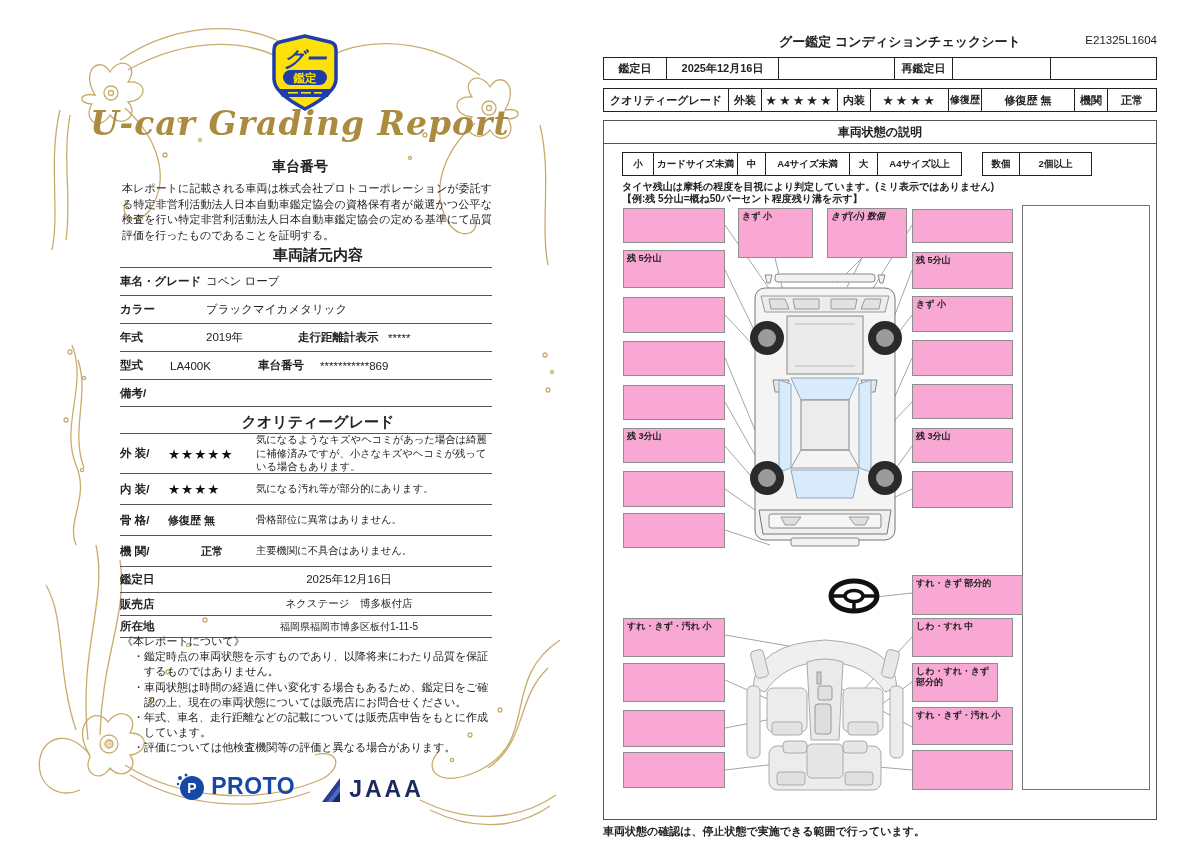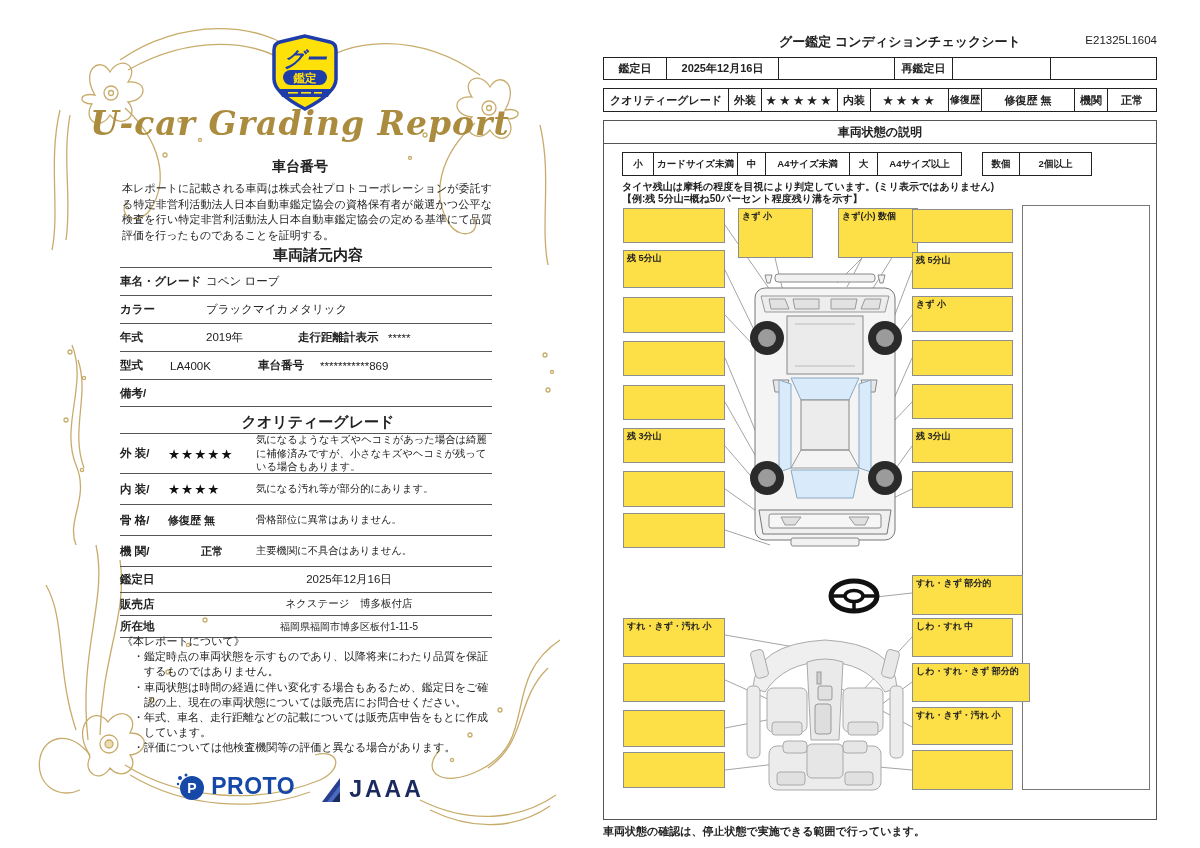--- a/index.html
+++ b/index.html
@@ -42,21 +42,21 @@
   .sect-box{position:absolute;left:3px;top:120px;width:554px;height:24px;border:1px solid #555;
     box-sizing:border-box;display:flex;align-items:center;justify-content:center;
     font-size:12px;font-weight:bold;background:#fff;}
   .content-box{position:absolute;left:3px;top:143px;width:554px;height:677px;border:1px solid #555;
     box-sizing:border-box;background:#fff;}
   .legend{position:absolute;display:flex;border:1px solid #222;height:24px;box-sizing:border-box;background:#fff;}
   .lcell{display:flex;align-items:center;justify-content:center;font-size:9.5px;font-weight:bold;
     border-left:1px solid #222;box-sizing:border-box;height:100%;}
   .lcell:first-child{border-left:none;}
   .tnote{position:absolute;left:22px;font-size:10px;font-weight:bold;white-space:nowrap;}
-  .nbox{position:absolute;border:1px solid #8e8e8e;background:#fde047;font-size:9px;font-weight:bold;
+  .nbox{position:absolute;border:1px solid #8e8e8e;background:#f9a8d4;font-size:9px;font-weight:bold;
     padding:2px 3px;box-sizing:border-box;line-height:1.2;color:#222;}
   .tallbox{position:absolute;left:422px;top:205px;width:128px;height:585px;border:1px solid #777;
     box-sizing:border-box;background:#fff;}
   .footer-note{position:absolute;left:3px;top:824px;font-size:11px;font-weight:bold;}
   svg{display:block;}
 </style>
 </head>
 <body>
 
 <div class="page-l">
@@ -383,37 +383,37 @@
   <div class="nbox" style="left:23px;top:208px;width:102px;height:35px;"></div>
   <div class="nbox" style="left:23px;top:250px;width:102px;height:38px;">残 5分山</div>
   <div class="nbox" style="left:23px;top:297px;width:102px;height:36px;"></div>
   <div class="nbox" style="left:23px;top:341px;width:102px;height:35px;"></div>
   <div class="nbox" style="left:23px;top:385px;width:102px;height:35px;"></div>
   <div class="nbox" style="left:23px;top:428px;width:102px;height:35px;">残 3分山</div>
   <div class="nbox" style="left:23px;top:471px;width:102px;height:36px;"></div>
   <div class="nbox" style="left:23px;top:513px;width:102px;height:35px;"></div>
 
   <div class="nbox" style="left:138px;top:208px;width:75px;height:50px;">きず 小</div>
-  <div class="nbox" style="left:238px;top:208px;width:80px;height:50px;">きず(小) 数個</div>
+  <div class="nbox" style="left:227px;top:208px;width:80px;height:50px;font-style:italic;">きず(小) 数個</div>
 
   <div class="nbox" style="left:312px;top:209px;width:101px;height:34px;"></div>
   <div class="nbox" style="left:312px;top:252px;width:101px;height:37px;">残 5分山</div>
   <div class="nbox" style="left:312px;top:296px;width:101px;height:36px;">きず 小</div>
   <div class="nbox" style="left:312px;top:340px;width:101px;height:36px;"></div>
   <div class="nbox" style="left:312px;top:384px;width:101px;height:35px;"></div>
   <div class="nbox" style="left:312px;top:428px;width:101px;height:35px;">残 3分山</div>
   <div class="nbox" style="left:312px;top:471px;width:101px;height:37px;"></div>
 
   <div class="tallbox"></div>
 
   <div class="nbox" style="left:23px;top:618px;width:102px;height:39px;">すれ・きず・汚れ 小</div>
   <div class="nbox" style="left:23px;top:663px;width:102px;height:39px;"></div>
   <div class="nbox" style="left:23px;top:710px;width:102px;height:37px;"></div>
   <div class="nbox" style="left:23px;top:752px;width:102px;height:36px;"></div>
 
   <div class="nbox" style="left:312px;top:575px;width:111px;height:40px;">すれ・きず 部分的</div>
   <div class="nbox" style="left:312px;top:618px;width:101px;height:39px;">しわ・すれ 中</div>
-  <div class="nbox" style="left:312px;top:663px;width:118px;height:39px;">しわ・すれ・きず 部分的</div>
+  <div class="nbox" style="left:312px;top:663px;width:86px;height:39px;">しわ・すれ・きず 部分的</div>
   <div class="nbox" style="left:312px;top:707px;width:101px;height:38px;">すれ・きず・汚れ 小</div>
   <div class="nbox" style="left:312px;top:750px;width:101px;height:40px;"></div>
 
   <div class="footer-note">車両状態の確認は、停止状態で実施できる範囲で行っています。</div>
 </div>
 
 </body></html>

